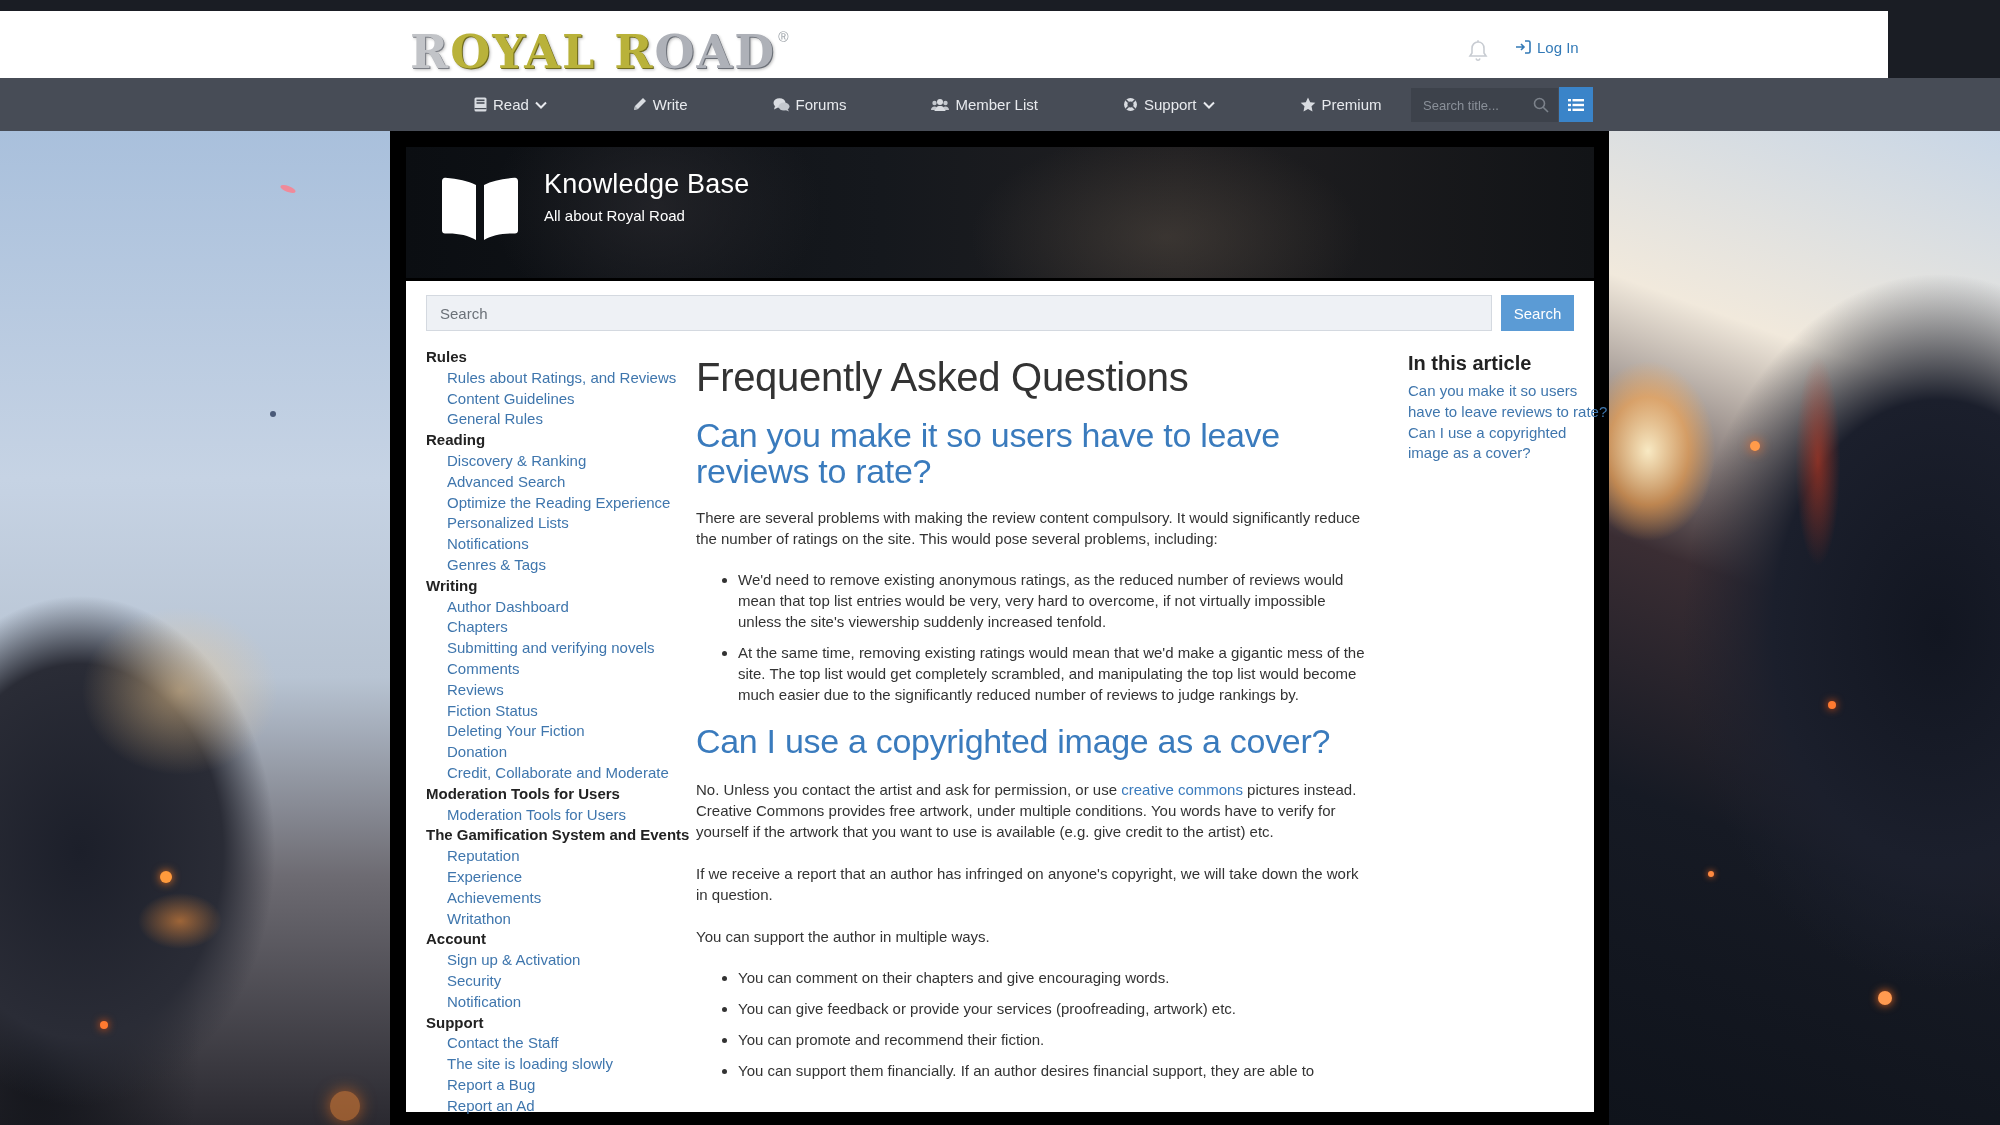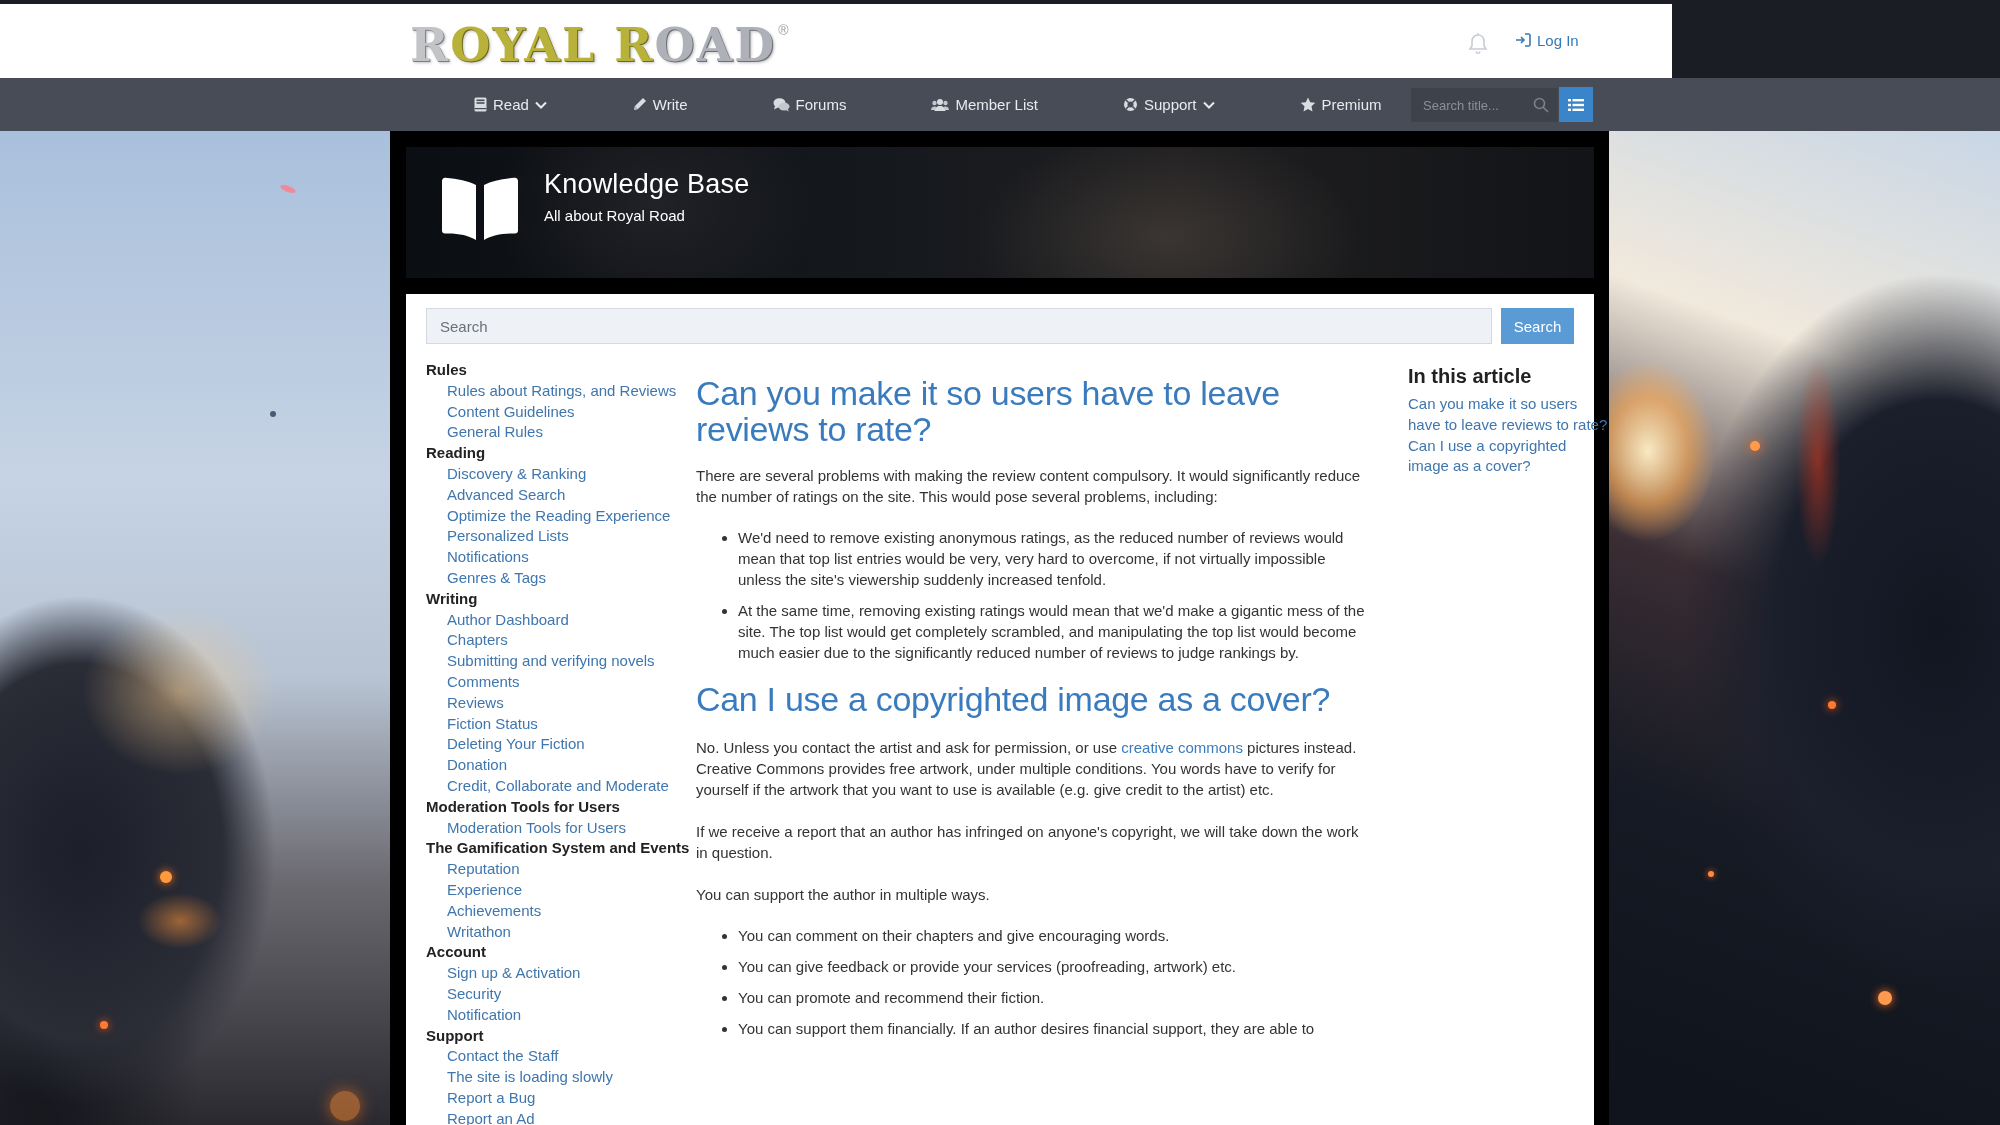--- a/index.html
+++ b/index.html
@@ -24,21 +24,21 @@
     background:
       radial-gradient(ellipse 90px 120px at 40px 320px, rgba(255,240,200,0.95), rgba(255,170,80,0.6) 45%, transparent 75%),
       radial-gradient(ellipse 30px 140px at 210px 330px, rgba(220,60,30,0.55), transparent 75%),
       radial-gradient(ellipse 300px 420px at 330px 500px, #121621 0%, #1b1f2c 55%, transparent 85%),
       linear-gradient(200deg, #c8d6e6 0%, #f1e9dc 25%, #3a2d33 48%, #161a24 70%, #0f131b 100%);
   }
   .spark { position: absolute; border-radius: 50%; }
 
   
   .top-header {
-    position: absolute; left: 0; top: 4px; width: 1672px; height: 78px;
+    position: absolute; left: 0; top: 11px; width: 1888px; height: 78px;
     background: #ffffff;
     text-decoration: underline;
   }
   .logo {
     position: absolute; left: 410px; top: 16px; height: 50px;
     display: flex; align-items: center;
     font-family: "DejaVu Serif", "Liberation Serif", serif;
     font-size: 46px; font-weight: bold; letter-spacing: 2px;
   }
   .logo .w1 { color: #b9b23a; text-shadow: 1px 1px 0 #6f6b1e, 2px 2px 3px rgba(0,0,0,0.25); }
@@ -98,21 +98,21 @@
   .kb-book { position: absolute; left: 34px; top: 28px; }
   .kb-title {
     position: absolute; left: 138px; top: 22px;
     color: #ffffff; font-size: 27px; font-weight: normal; letter-spacing: 0.2px;
   }
   .kb-sub {
     position: absolute; left: 138px; top: 60px;
     color: #ffffff; font-size: 15px;
   }
   .panel {
-    position: absolute; left: 16px; top: 163px; width: 1188px; height: 831px;
+    position: absolute; left: 16px; top: 150px; width: 1188px; height: 831px;
     background: #ffffff;
     padding-left: 38px;
   }
   .search-row { position: absolute; left: 20px; top: 14px; width: 1148px; height: 36px; }
   .search-row input {
     position: absolute; left: 0; top: 0; width: 1066px; height: 36px;
     background: #eef1f5; border: 1px solid #d4d9e0; outline: none;
     padding-left: 13px; font-size: 15px; color: #555;
     font-family: "Liberation Sans", sans-serif;
   }
@@ -333,20 +333,21 @@
       <div>
         <div class="cat-title">Support</div>
         <a class="cat-link">Contact the Staff</a>
         <a class="cat-link">The site is loading slowly</a>
         <a class="cat-link">Report a Bug</a>
         <a class="cat-link">Report an Ad</a>
       </div>
     </div>
 
     <div class="article">
+      <h1>Frequently Asked Questions</h1>
 
       <h2 style="margin-top:15px;">Can you make it so users have to leave reviews to rate?</h2>
       <p style="margin-top:18px;">There are several problems with making the review content compulsory. It would significantly reduce the number of ratings on the site. This would pose several problems, including:</p>
       <ul style="margin-top:20px;">
         <li>We'd need to remove existing anonymous ratings, as the reduced number of reviews would mean that top list entries would be very, very hard to overcome, if not virtually impossible unless the site's viewership suddenly increased tenfold.</li>
         <li style="margin-top:10px;">At the same time, removing existing ratings would mean that we'd make a gigantic mess of the site. The top list would get completely scrambled, and manipulating the top list would become much easier due to the significantly reduced number of reviews to judge rankings by.</li>
       </ul>
 
       <h2 style="margin-top:18px;">Can I use a copyrighted image as a cover?</h2>
       <p style="margin-top:20px;">

